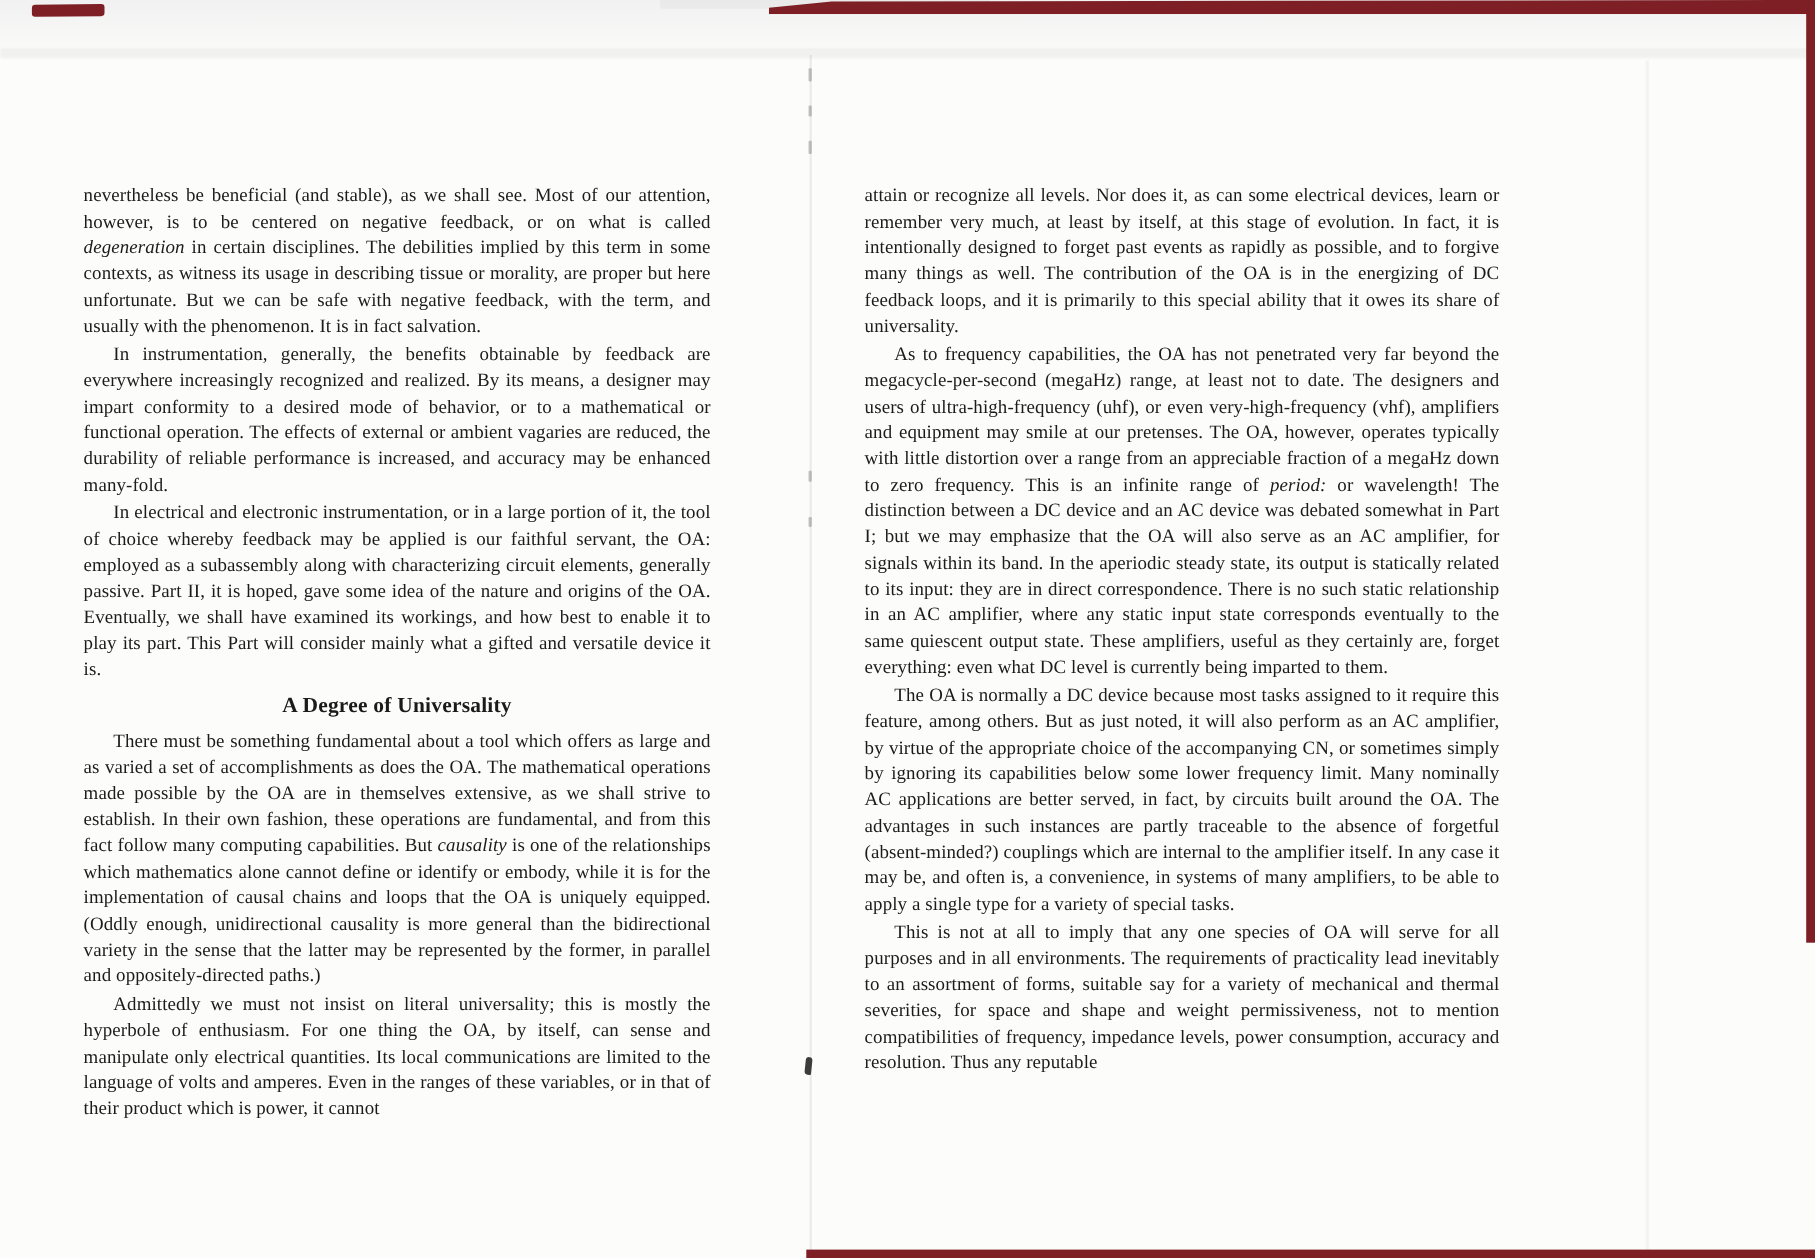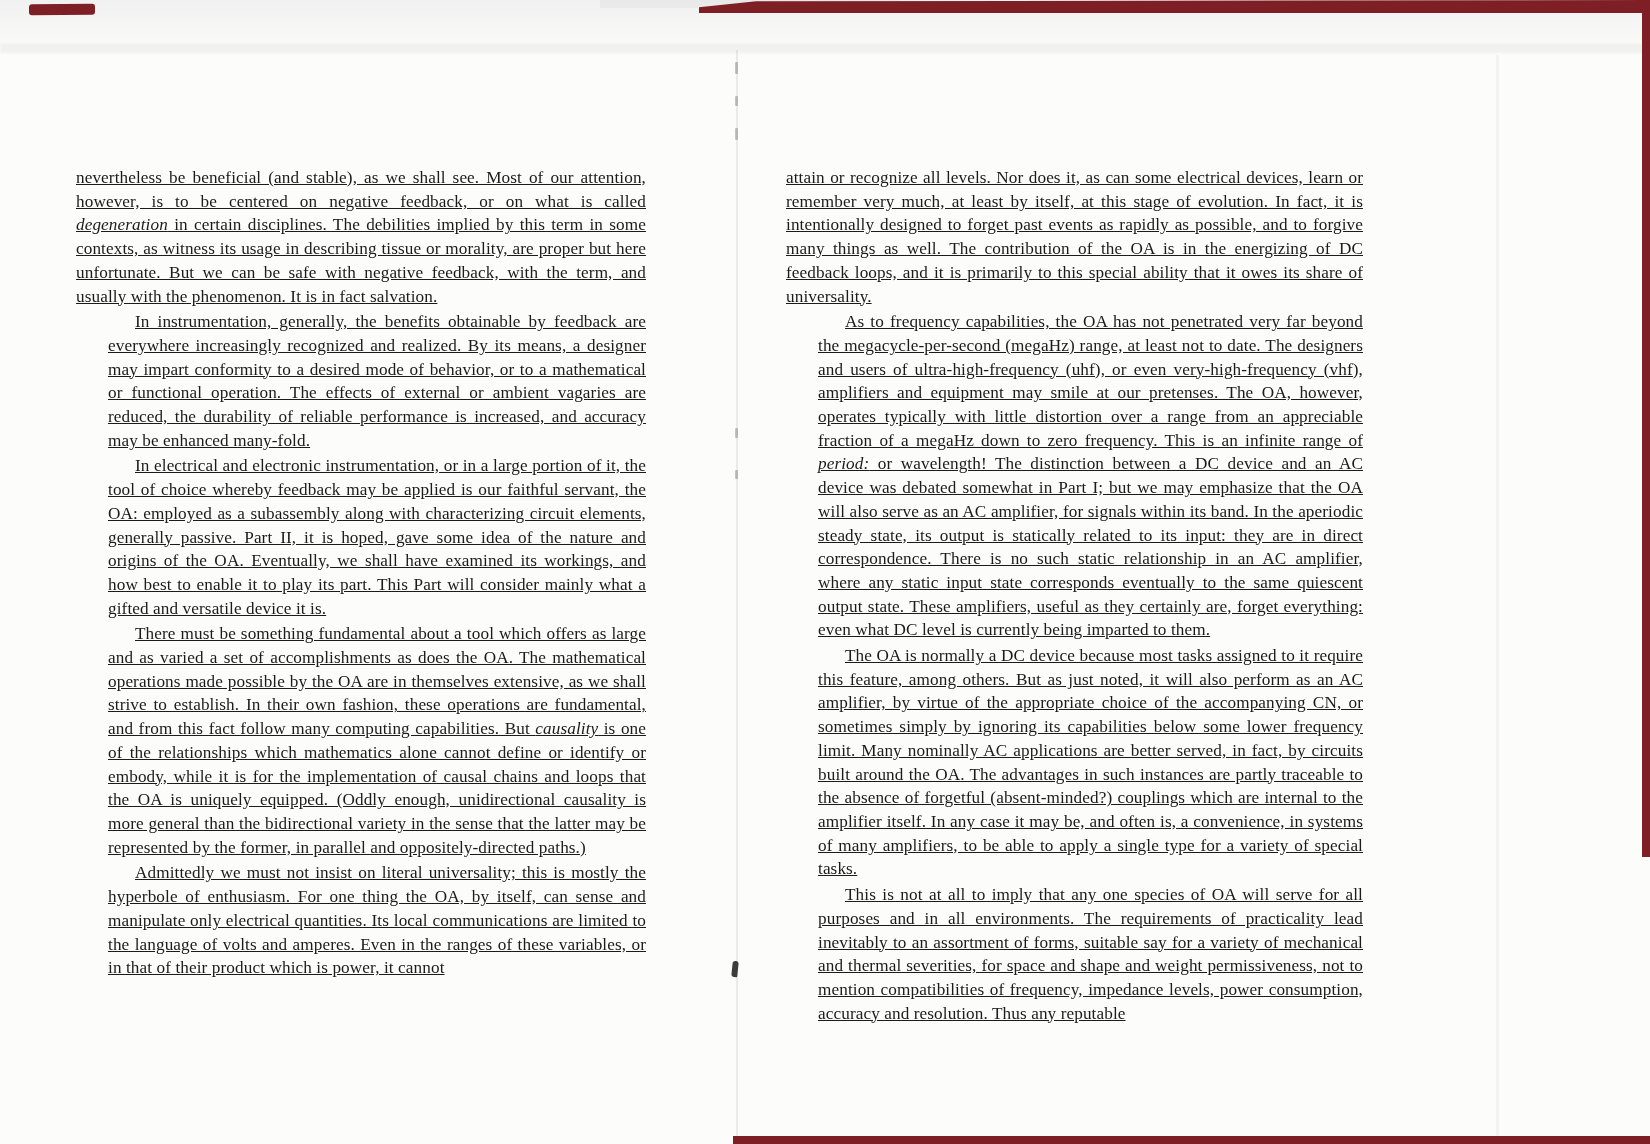--- a/index.html
+++ b/index.html
@@ -49,22 +49,22 @@
     position: absolute;
     color: #1b1b1b;
     font-size: 17.2px;
     line-height: 23.7px;
     text-align: justify;
     letter-spacing: 0.1px;
   }
   #left-col  { left: 76px;  top: 166px; width: 570px; }
   #right-col { left: 786px; top: 166px; width: 577px; }
 
-  p.para { margin: 0 0 2px 0; text-decoration: underline; }
-  p.indent { text-indent: 27px; margin-left: 32px; }
+  p.para { margin: 0 0 2px 0; }
+  p.indent { text-indent: 27px; }
   h2.heading {
     font-size: 19.5px;
     font-weight: bold;
     text-align: center;
     margin: 10px 0 8px 0;
     letter-spacing: 0.2px;
   }
 </style>
 </head>
 <body>
@@ -85,20 +85,21 @@
 
 <div class="cover-edge edge-top-left" style="background-color: rgb(125, 31, 36);"></div>
 <div class="cover-edge edge-top-right" style="background-color: rgb(125, 31, 36);"></div>
 <div class="cover-edge edge-right" style="background-color: rgb(125, 31, 36);"></div>
 <div class="cover-edge edge-bottom" style="background-color: rgb(125, 31, 36);"></div>
 
 <div id="left-col" class="page-text">
     <p class="para"><span>nevertheless be beneficial (and stable), as we shall see. Most of our attention, however, is to be centered on negative feedback, or on what is called </span><i>degeneration</i><span> in certain disciplines. The debilities implied by this term in some contexts, as witness its usage in describing tissue or morality, are proper but here unfortunate. But we can be safe with negative feedback, with the term, and usually with the phenomenon. It is in fact salvation.</span></p>
     <p class="para indent"><span>In instrumentation, generally, the benefits obtainable by feedback are everywhere increasingly recognized and realized. By its means, a designer may impart conformity to a desired mode of behavior, or to a mathematical or functional operation. The effects of external or ambient vagaries are reduced, the durability of reliable performance is increased, and accuracy may be enhanced many-fold.</span></p>
     <p class="para indent"><span>In electrical and electronic instrumentation, or in a large portion of it, the tool of choice whereby feedback may be applied is our faithful servant, the OA: employed as a subassembly along with characterizing circuit elements, generally passive. Part II, it is hoped, gave some idea of the nature and origins of the OA. Eventually, we shall have examined its workings, and how best to enable it to play its part. This Part will consider mainly what a gifted and versatile device it is.</span></p>
+    <h2 class="heading">A Degree of Universality</h2>
     <p class="para indent"><span>There must be something fundamental about a tool which offers as large and as varied a set of accomplishments as does the OA. The mathematical operations made possible by the OA are in themselves extensive, as we shall strive to establish. In their own fashion, these operations are fundamental, and from this fact follow many computing capabilities. But </span><i>causality</i><span> is one of the relationships which mathematics alone cannot define or identify or embody, while it is for the implementation of causal chains and loops that the OA is uniquely equipped. (Oddly enough, unidirectional causality is more general than the bidirectional variety in the sense that the latter may be represented by the former, in parallel and oppositely-directed paths.)</span></p>
     <p class="para indent"><span>Admittedly we must not insist on literal universality; this is mostly the hyperbole of enthusiasm. For one thing the OA, by itself, can sense and manipulate only electrical quantities. Its local communications are limited to the language of volts and amperes. Even in the ranges of these variables, or in that of their product which is power, it cannot</span></p>
   </div>
 <div id="right-col" class="page-text">
     <p class="para"><span>attain or recognize all levels. Nor does it, as can some electrical devices, learn or remember very much, at least by itself, at this stage of evolution. In fact, it is intentionally designed to forget past events as rapidly as possible, and to forgive many things as well. The contribution of the OA is in the energizing of DC feedback loops, and it is primarily to this special ability that it owes its share of universality.</span></p>
     <p class="para indent"><span>As to frequency capabilities, the OA has not penetrated very far beyond the megacycle-per-second (megaHz) range, at least not to date. The designers and users of ultra-high-frequency (uhf), or even very-high-frequency (vhf), amplifiers and equipment may smile at our pretenses. The OA, however, operates typically with little distortion over a range from an appreciable fraction of a megaHz down to zero frequency. This is an infinite range of </span><i>period:</i><span> or wavelength! The distinction between a DC device and an AC device was debated somewhat in Part I; but we may emphasize that the OA will also serve as an AC amplifier, for signals within its band. In the aperiodic steady state, its output is statically related to its input: they are in direct correspondence. There is no such static relationship in an AC amplifier, where any static input state corresponds eventually to the same quiescent output state. These amplifiers, useful as they certainly are, forget everything: even what DC level is currently being imparted to them.</span></p>
     <p class="para indent"><span>The OA is normally a DC device because most tasks assigned to it require this feature, among others. But as just noted, it will also perform as an AC amplifier, by virtue of the appropriate choice of the accompanying CN, or sometimes simply by ignoring its capabilities below some lower frequency limit. Many nominally AC applications are better served, in fact, by circuits built around the OA. The advantages in such instances are partly traceable to the absence of forgetful (absent-minded?) couplings which are internal to the amplifier itself. In any case it may be, and often is, a convenience, in systems of many amplifiers, to be able to apply a single type for a variety of special tasks.</span></p>
     <p class="para indent"><span>This is not at all to imply that any one species of OA will serve for all purposes and in all environments. The requirements of practicality lead inevitably to an assortment of forms, suitable say for a variety of mechanical and thermal severities, for space and shape and weight permissiveness, not to mention compatibilities of frequency, impedance levels, power consumption, accuracy and resolution. Thus any reputable</span></p>
   </div>
 

